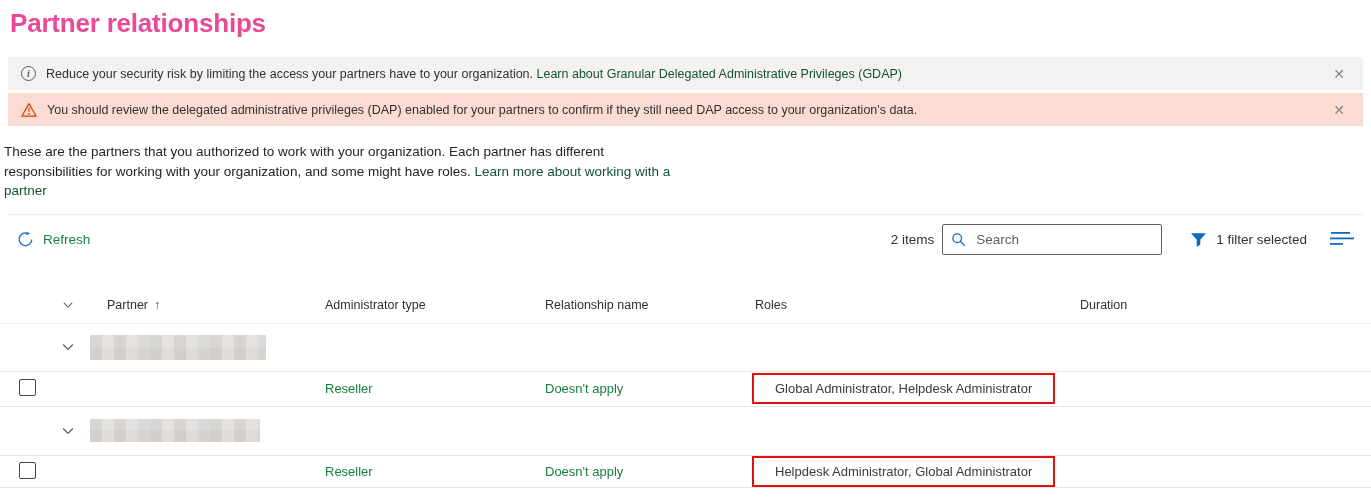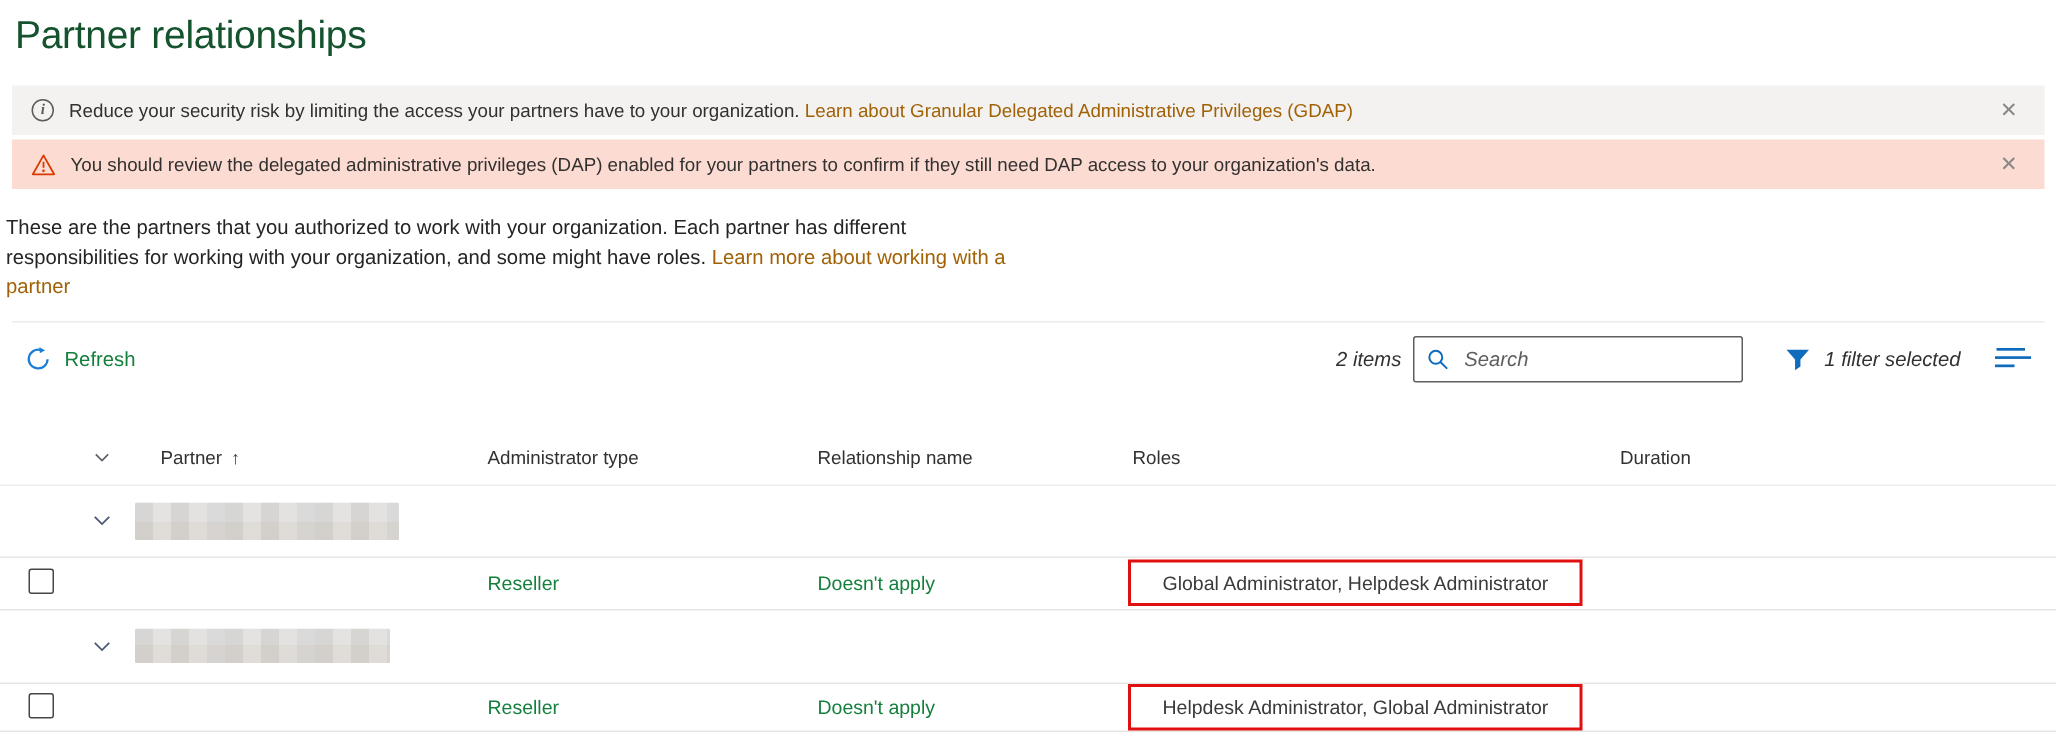--- a/index.html
+++ b/index.html
@@ -2,25 +2,25 @@
 <html><head>
 <meta charset="utf-8">
 <style>
   * { box-sizing: border-box; }
   html,body { margin:0; padding:0; }
   body {
     width:1371px; height:500px; background:#fff;
     font-family:"Liberation Sans","DejaVu Sans",sans-serif;
     color:#323130; font-size:13px; overflow:hidden;
   }
-  a { text-decoration:none; color:#a16207; cursor:pointer; }
+  a { text-decoration:none; color:#14532d; cursor:pointer; }
 
   .page-title {
     margin:6px 0 0 10px; font-size:26px; line-height:34px;
-    font-weight:400; color:#14532d; letter-spacing:-0.2px;
+    font-weight:700; color:#ec4899; letter-spacing:-0.2px;
   }
 
   
   .banners { margin:17px 8px 0 8px; }
   .banner {
     height:33px; display:flex; align-items:center;
     padding:0 14px 0 13px; font-size:12.5px; color:#323130;
   }
   .banner-info { background:#f3f2f1; margin-bottom:3px; }
   .banner-warn { background:#fcdcd2; }
@@ -47,21 +47,21 @@
   .toolbar {
     margin:13px 8px 0 8px; border-top:1px solid #ececeb;
     padding-top:9px; height:42px;
     display:flex; align-items:center;
   }
   .refresh-btn {
     display:flex; align-items:center; gap:9px; margin-left:9px;
     background:none; border:none; font:inherit; font-size:13.5px; color:#15803d;
     cursor:pointer; padding:4px 6px 4px 0;
   }
-  .toolbar-right { margin-left:auto; display:flex; align-items:center;font-style:italic; }
+  .toolbar-right { margin-left:auto; display:flex; align-items:center; }
   .items-count { font-size:13.5px; margin-right:8px; }
   .searchbox {
     width:220px; height:31px; border:1px solid #605e5c; border-radius:2px;
     display:flex; align-items:center; padding:0 8px; gap:8px; background:#fff;
   }
   .searchbox input {
     border:none; outline:none; width:100%; font:inherit; font-size:13.5px;
     color:#323130; background:transparent;
   }
   .searchbox input::placeholder { color:#605e5c; opacity:1; }

